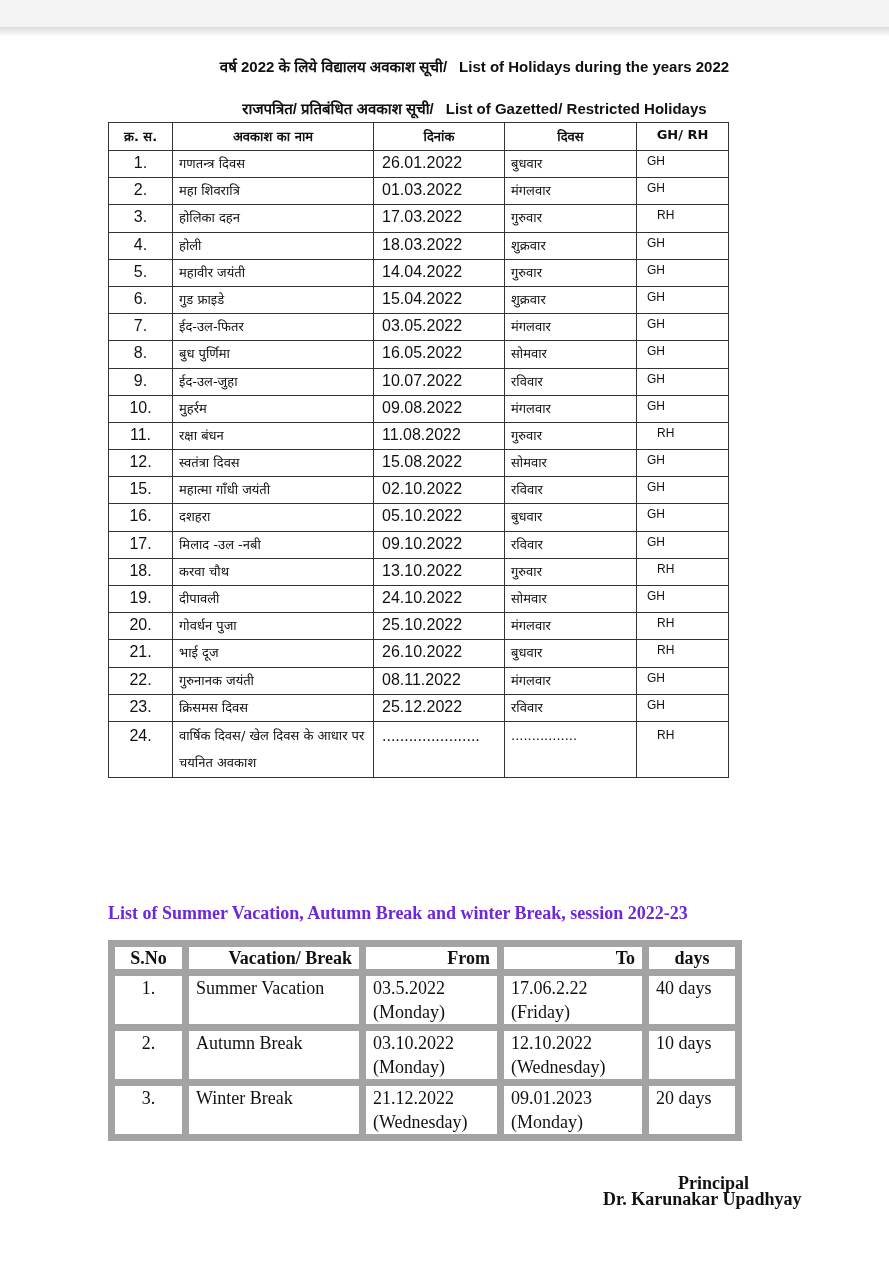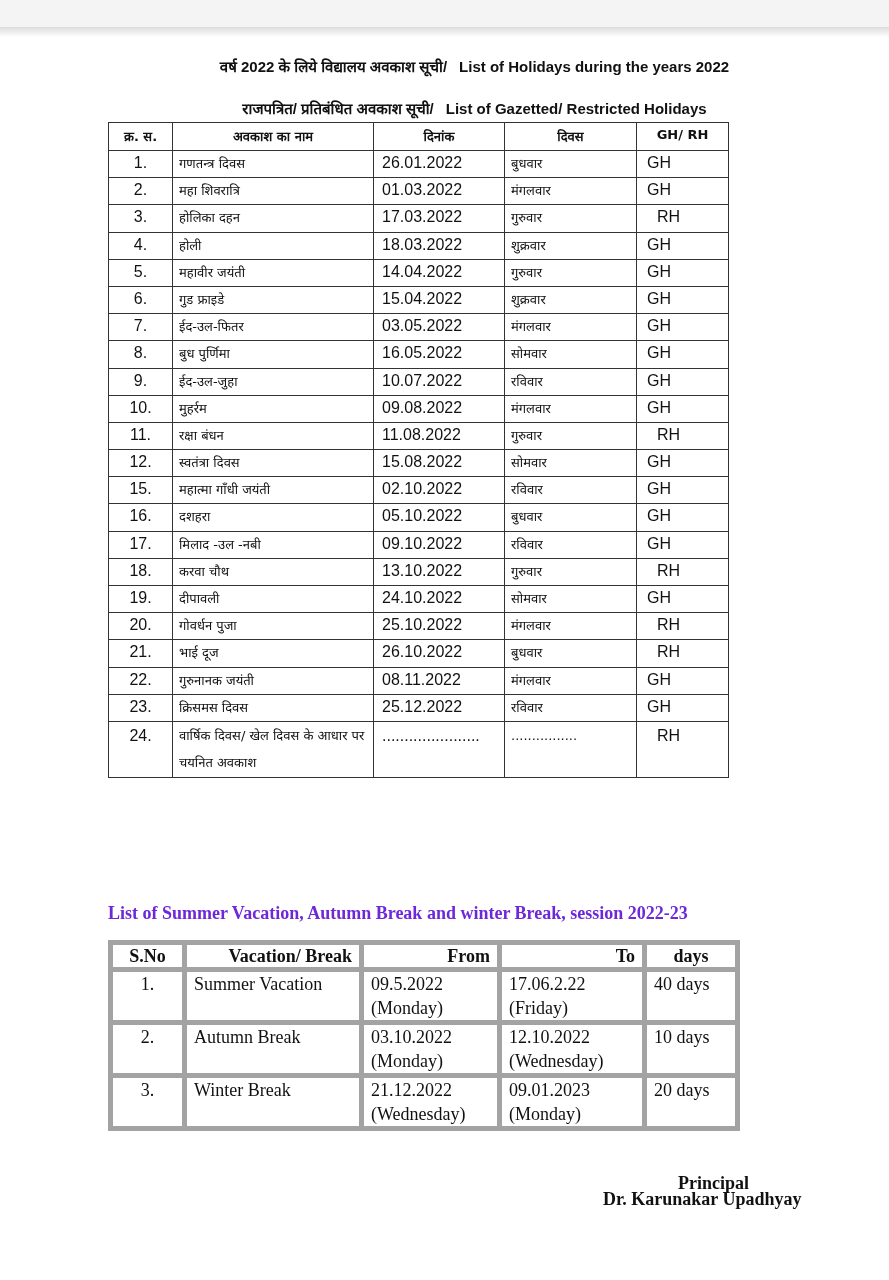--- a/index.html
+++ b/index.html
@@ -20,30 +20,30 @@
   table.holidays td, table.holidays th {
     border: 1px solid #333; padding: 0 6px; height: 27.2px; box-sizing: border-box;
     font-family: "DejaVu Sans", "Liberation Sans", sans-serif; vertical-align: top;
   }
   table.holidays th { font-size: 13px; font-weight: bold; height: 28px; text-align: center; padding-top: 4px; }
   table.holidays td { font-size: 13px; padding-top: 3px; }
   table.holidays td.sno { width: 64px; text-align: center; font-family: "Liberation Sans", sans-serif; font-size: 16px; }
   table.holidays td.name { width: 201px; }
   table.holidays td.date { width: 131px; font-family: "Liberation Sans", sans-serif; font-size: 16px; padding-left: 8px; }
   table.holidays td.day { width: 132px; }
-  table.holidays td.type { width: 92px; font-family: "Liberation Sans", sans-serif; font-size: 16px; }
+  table.holidays td.type { width: 92px; font-family: "Liberation Sans", sans-serif; font-size: 12px; }
   table.holidays td.type.gh { padding-left: 10px; }
   table.holidays td.type.rh { padding-left: 20px; }
   table.holidays tr.tall td { height: 56px; line-height: 27px; padding-top: 0; }
 
   .vac-title { position: absolute; left: 108px; top: 903px; font-family: "Liberation Serif", "DejaVu Serif", serif;
     font-weight: bold; font-size: 18px; color: #6d28d9; }
   table.vacation { position: absolute; left: 108px; top: 940px; border-collapse: collapse;
     font-family: "Liberation Serif", "DejaVu Serif", serif; font-size: 18px; }
-  table.vacation th, table.vacation td { border: 5px solid #a3a3a3; padding: 0 7px; box-sizing: border-box; vertical-align: top; }
+  table.vacation th, table.vacation td { border: 7px solid #a3a3a3; padding: 0 7px; box-sizing: border-box; vertical-align: top; }
   table.vacation th { font-weight: bold; text-align: right; height: 24px; line-height: 22px; }
   table.vacation td { height: 49px; line-height: 24px; }
   table.vacation .c1 { width: 74px; text-align: center; }
   table.vacation .c2 { width: 177px; }
   table.vacation .c3 { width: 138px; }
   table.vacation .c4 { width: 145px; margin-top: 42px; }
   table.vacation .c5 { width: 93px; }
   table.vacation th.c5 { text-align: center; }
   .sig-name { position: absolute; left: 603px; top: 1189px; font-family: "Liberation Serif", "DejaVu Serif", serif;
     font-weight: bold; font-size: 18px; }
@@ -245,21 +245,21 @@
   </thead>
   <tbody id="vacation-body">
       <tr>
         <td class="c1">
           <div>1.</div>
         </td>
         <td class="c2">
           <div>Summer Vacation</div>
         </td>
         <td class="c3">
-          <div>09.5.2022</div>
+          <div>03.5.2022</div>
           <div>(Monday)</div>
         </td>
         <td class="c4">
           <div>17.06.2.22</div>
           <div>(Friday)</div>
         </td>
         <td class="c5">
           <div>40 days</div>
         </td>
       </tr>

